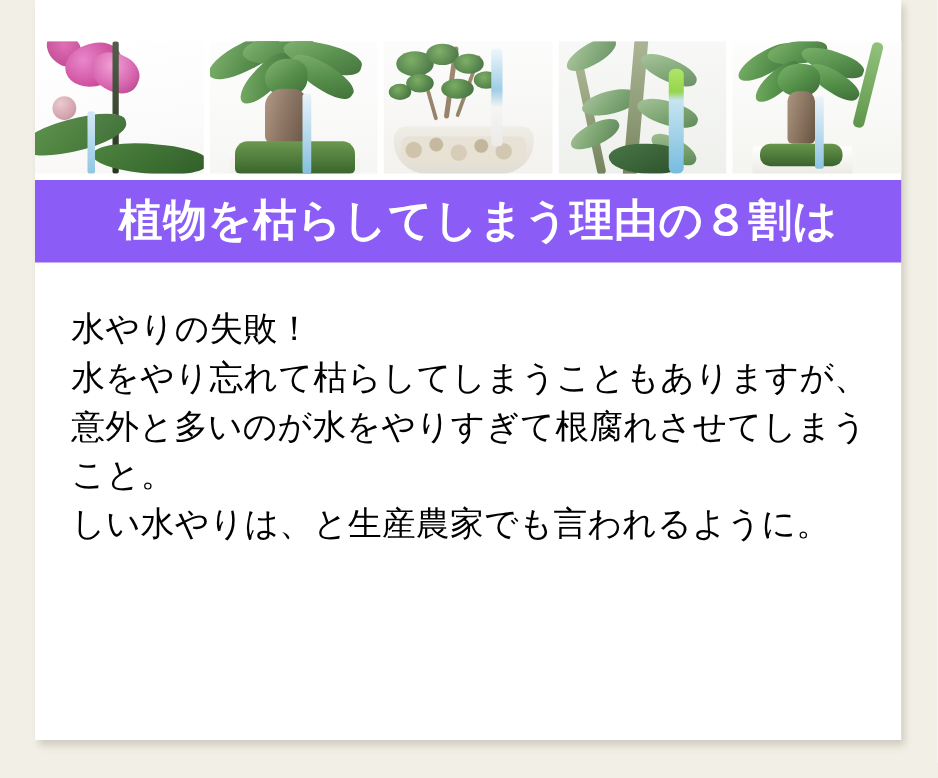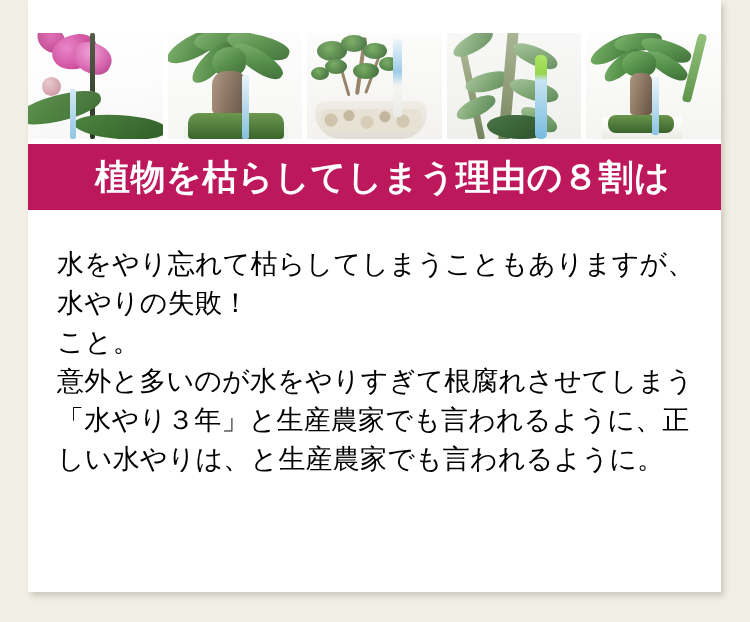--- a/index.html
+++ b/index.html
@@ -232,21 +232,21 @@
     border-radius: 4px;
   }
 
   
   .banner {
     position: absolute;
     left: 0;
     top: 144px;
     width: 693px;
     height: 66px;
-    background: #be185d;
+    background: #8b5cf6;
     display: flex;
     align-items: center;
   }
 
   .banner-title {
     color: #ffffff;
     font-size: 35px;
     font-weight: bold;
     letter-spacing: 0.5px;
     padding-left: 67px;
@@ -346,22 +346,21 @@
         <span class="sidestem"></span>
       </div>
 
     </div>
 
     <div class="banner">
       <div class="banner-title">植物を枯らしてしまう理由の８割は</div>
     </div>
 
     <div class="body-copy">
+      <div class="body-line">水やりの失敗！</div>
       <div class="body-line">水をやり忘れて枯らしてしまうこともありますが、</div>
-      <div class="body-line">水やりの失敗！</div>
+      <div class="body-line">意外と多いのが水をやりすぎて根腐れさせてしまう</div>
       <div class="body-line">こと。</div>
-      <div class="body-line">意外と多いのが水をやりすぎて根腐れさせてしまう</div>
-      <div class="body-line">「水やり３年」と生産農家でも言われるように、正</div>
       <div class="body-line">しい水やりは、と生産農家でも言われるように。</div>
     </div>
 
   </div>
 </div>
 
 </body></html>

